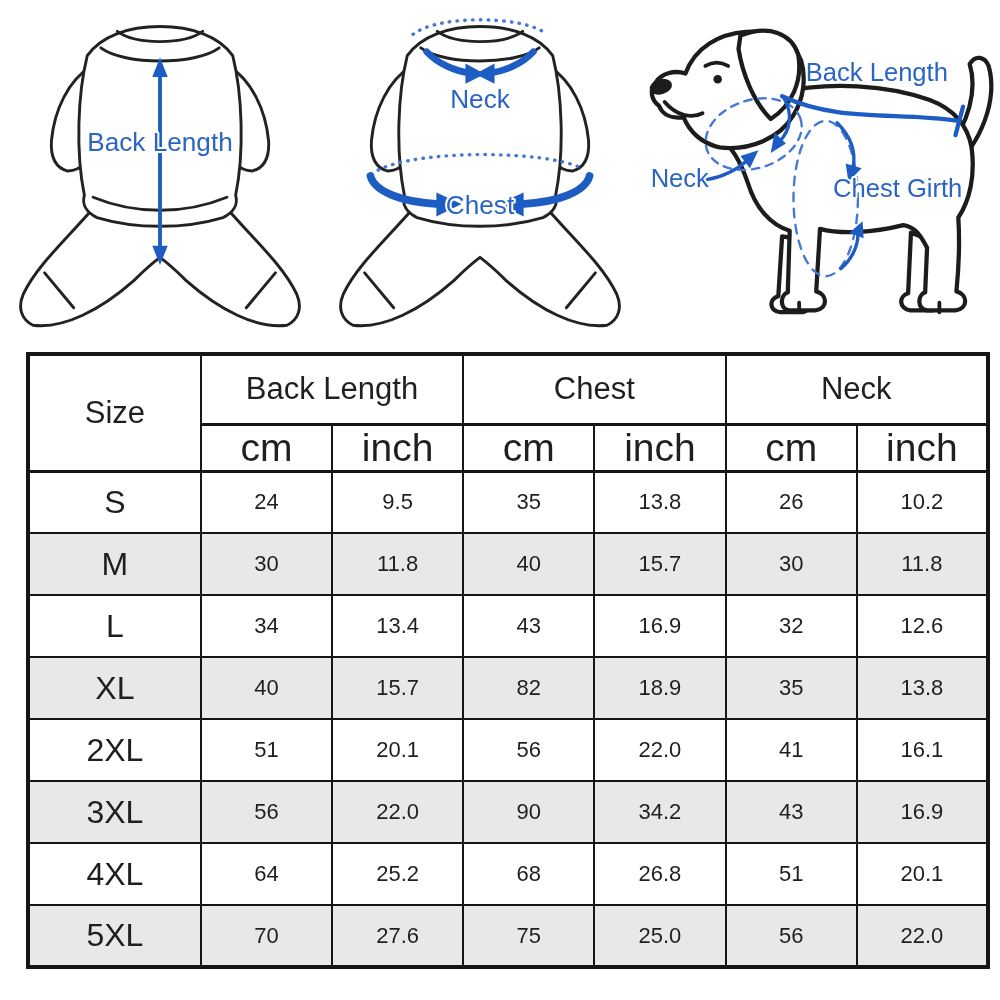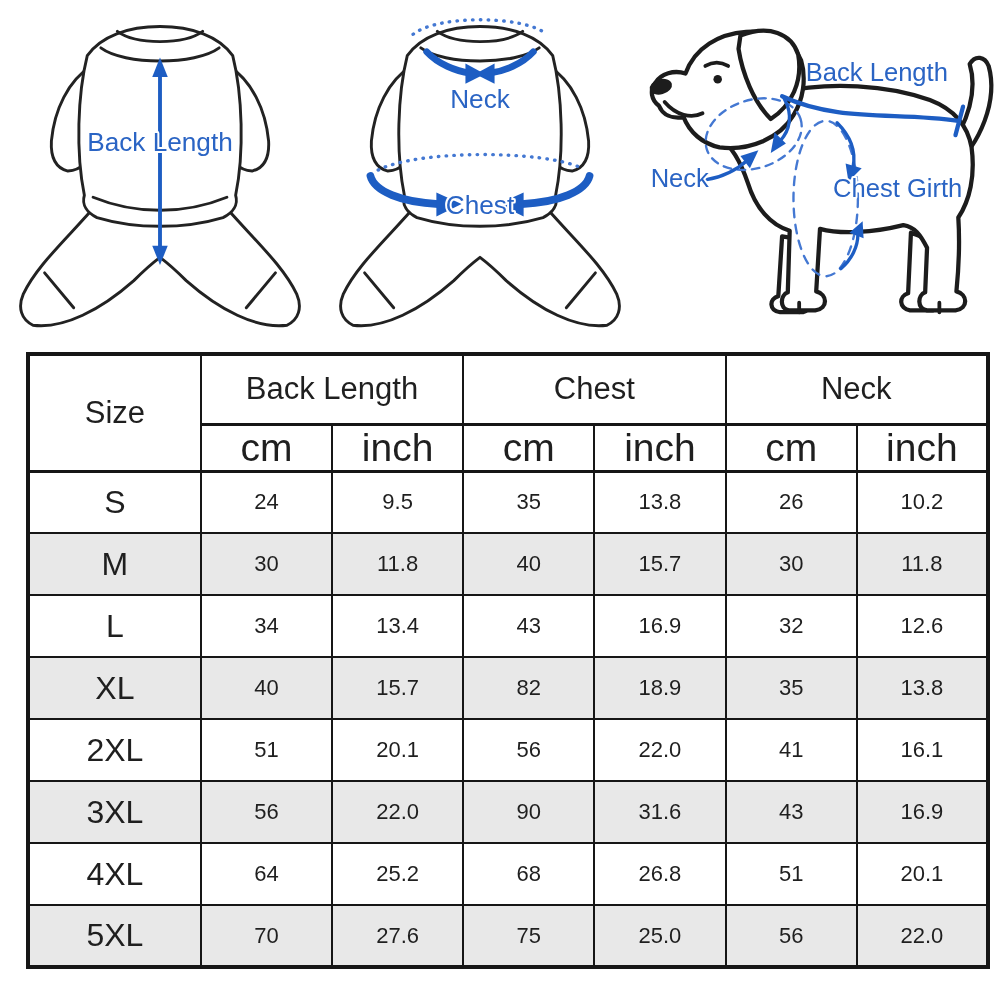--- a/index.html
+++ b/index.html
@@ -234,21 +234,21 @@
             <td>56</td>
             <td>22.0</td>
             <td>41</td>
             <td>16.1</td>
           </tr>
           <tr class="alt">
             <td class="size-cell">3XL</td>
             <td>56</td>
             <td>22.0</td>
             <td>90</td>
-            <td>31.6</td>
+            <td>34.2</td>
             <td>43</td>
             <td>16.9</td>
           </tr>
           <tr>
             <td class="size-cell">4XL</td>
             <td>64</td>
             <td>25.2</td>
             <td>68</td>
             <td>26.8</td>
             <td>51</td>

